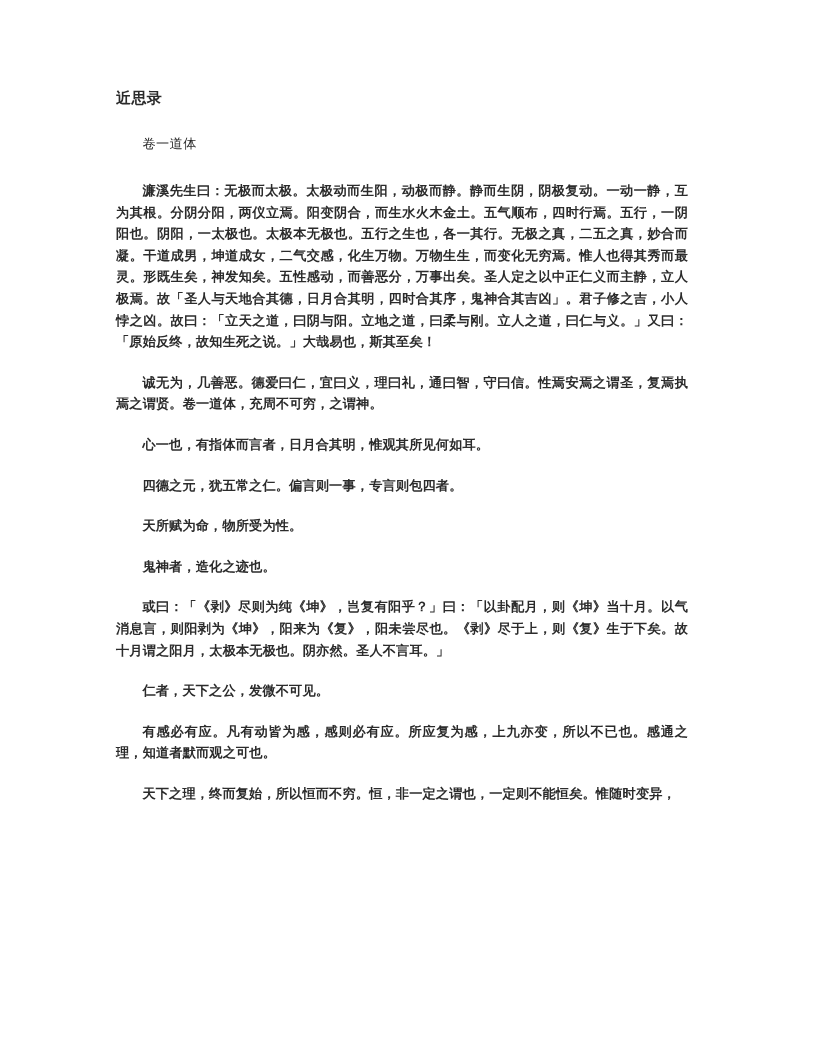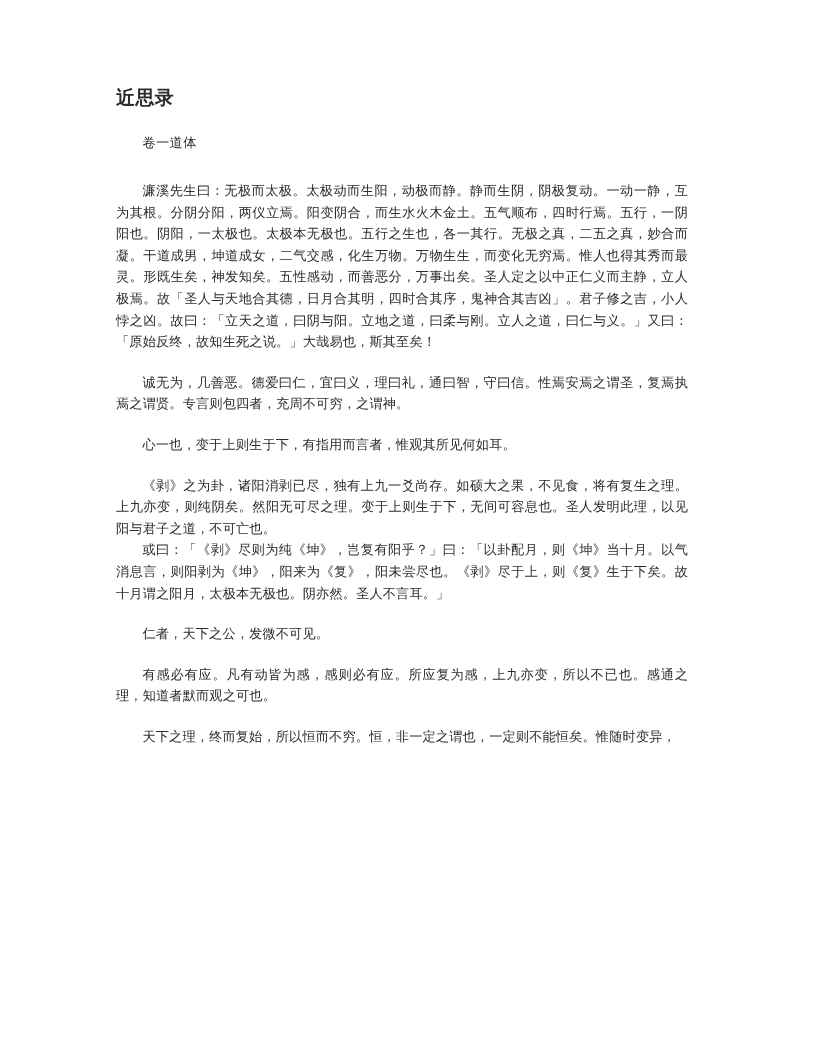--- a/index.html
+++ b/index.html
@@ -16,38 +16,38 @@
   }
   .page {
     position: relative;
     width: 816px;
     height: 1056px;
     box-sizing: border-box;
     padding: 88px 116px 0 116px;
     background: #ffffff;
   }
   .doc-title {
-    font-size: 19px;
+    font-size: 15px;
     line-height: 20px;
     color: #2b2b2b;
     margin: 0 0 26px 0;
     text-align: left;
     letter-spacing: 0.4px;
   }
   .chapter-heading {
     font-size: 13.2px;
     line-height: 20px;
     color: #2b2b2b;
     margin: 0 0 26px 0;
     text-indent: 2em;
     letter-spacing: 0.4px;
-    font-family: Liberation Mono, monospace;
   }
   .body-block {
     margin: 0 12px 19px 0;
+    font-weight: bold;
   }
   .body-block.tight {
     margin-bottom: 0;
   }
   p.para {
     font-size: 13.2px;
     line-height: 21.6px;
     margin: 0;
     text-indent: 2em;
     text-align: justify;
@@ -68,35 +68,41 @@
 
   <h1 class="doc-title">近思录</h1>
 
   <div class="chapter-heading">卷一道体</div>
 
   <div class="body-block">
     <p class="para">濂溪先生曰：无极而太极。太极动而生阳，动极而静。静而生阴，阴极复动。一动一静，互为其根。分阴分阳，两仪立焉。阳变阴合，而生水火木金土。五气顺布，四时行焉。五行，一阴阳也。阴阳，一太极也。太极本无极也。五行之生也，各一其行。无极之真，二五之真，妙合而凝。干道成男，坤道成女，二气交感，化生万物。万物生生，而变化无穷焉。惟人也得其秀而最灵。形既生矣，神发知矣。五性感动，而善恶分，万事出矣。圣人定之以中正仁义而主静，立人极焉。故「圣人与天地合其德，日月合其明，四时合其序，鬼神合其吉凶」。君子修之吉，小人悖之凶。故曰：「立天之道，曰阴与阳。立地之道，曰柔与刚。立人之道，曰仁与义。」又曰：「原始反终，故知生死之说。」大哉易也，斯其至矣！</p>
   </div>
 
   <div class="body-block">
-    <p class="para">诚无为，几善恶。德爱曰仁，宜曰义，理曰礼，通曰智，守曰信。性焉安焉之谓圣，复焉执焉之谓贤。专言则包四者，充周不可穷，之谓神。</p>
+    <p class="para">诚无为，几善恶。德爱曰仁，宜曰义，理曰礼，通曰智，守曰信。性焉安焉之谓圣，复焉执焉之谓贤。卷一道体，充周不可穷，之谓神。</p>
   </div>
 
 
   <div class="body-block">
-    <p class="para">心一也，变于上则生于下，有指用而言者，惟观其所见何如耳。</p>
+    <p class="para">心一也，有指体而言者，日月合其明，惟观其所见何如耳。</p>
   </div>
 
 
+  <div class="body-block">
+    <p class="para">四德之元，犹五常之仁。偏言则一事，专言则包四者。</p>
+  </div>
 
+  <div class="body-block">
+    <p class="para">天所赋为命，物所受为性。</p>
+  </div>
 
+  <div class="body-block">
+    <p class="para">鬼神者，造化之迹也。</p>
+  </div>
 
-  <div class="body-block tight">
-    <p class="para">《剥》之为卦，诸阳消剥已尽，独有上九一爻尚存。如硕大之果，不见食，将有复生之理。上九亦变，则纯阴矣。然阳无可尽之理。变于上则生于下，无间可容息也。圣人发明此理，以见阳与君子之道，不可亡也。</p>
-  </div>
 
   <div class="body-block">
     <p class="para">或曰：「《剥》尽则为纯《坤》，岂复有阳乎？」曰：「以卦配月，则《坤》当十月。以气消息言，则阳剥为《坤》，阳来为《复》，阳未尝尽也。《剥》尽于上，则《复》生于下矣。故十月谓之阳月，太极本无极也。阴亦然。圣人不言耳。」</p>
   </div>
 
 
   <div class="body-block">
     <p class="para">仁者，天下之公，发微不可见。</p>
   </div>
 

